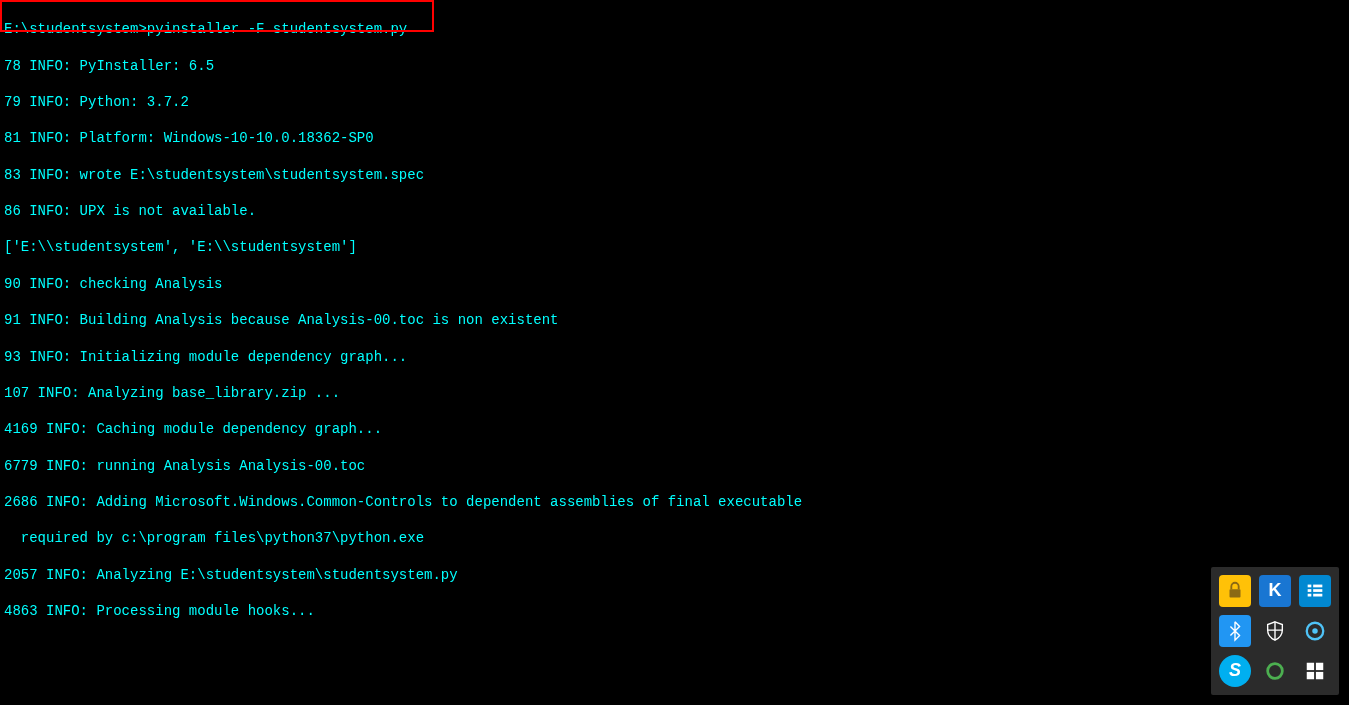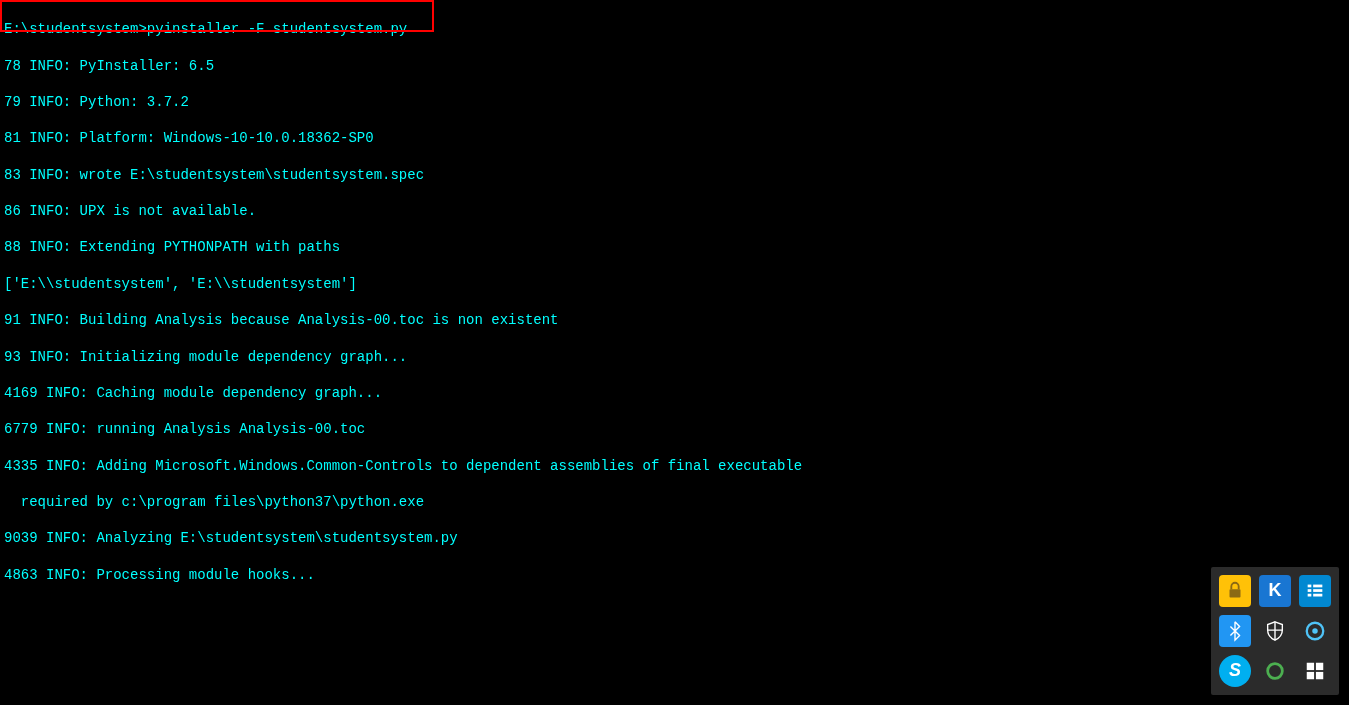--- a/index.html
+++ b/index.html
@@ -72,29 +72,30 @@
 </head>
 <body>
 
 <div class="terminal">
 <span class="line"><span>E:\studentsystem&gt;</span><span>pyinstaller -F studentsystem.py</span></span>
 <span class="line">78 INFO: PyInstaller: 6.5</span>
 <span class="line">79 INFO: Python: 3.7.2</span>
 <span class="line">81 INFO: Platform: Windows-10-10.0.18362-SP0</span>
 <span class="line">83 INFO: wrote E:\studentsystem\studentsystem.spec</span>
 <span class="line">86 INFO: UPX is not available.</span>
-<span class="line">88 INFO: Extending PYTHONPATH with paths</span>
 <span class="line">['E:\\studentsystem', 'E:\\studentsystem']</span>
+<span class="line">90 INFO: checking Analysis</span>
 <span class="line">91 INFO: Building Analysis because Analysis-00.toc is non existent</span>
 <span class="line">93 INFO: Initializing module dependency graph...</span>
+<span class="line">107 INFO: Analyzing base_library.zip ...</span>
 <span class="line">4169 INFO: Caching module dependency graph...</span>
 <span class="line">6779 INFO: running Analysis Analysis-00.toc</span>
-<span class="line">4335 INFO: Adding Microsoft.Windows.Common-Controls to dependent assemblies of final executable</span>
+<span class="line">2686 INFO: Adding Microsoft.Windows.Common-Controls to dependent assemblies of final executable</span>
 <span class="line">  required by c:\program files\python37\python.exe</span>
-<span class="line">9039 INFO: Analyzing E:\studentsystem\studentsystem.py</span>
+<span class="line">2057 INFO: Analyzing E:\studentsystem\studentsystem.py</span>
 <span class="line">4863 INFO: Processing module hooks...</span>
 
 
 
 
 
 
 
 
 

